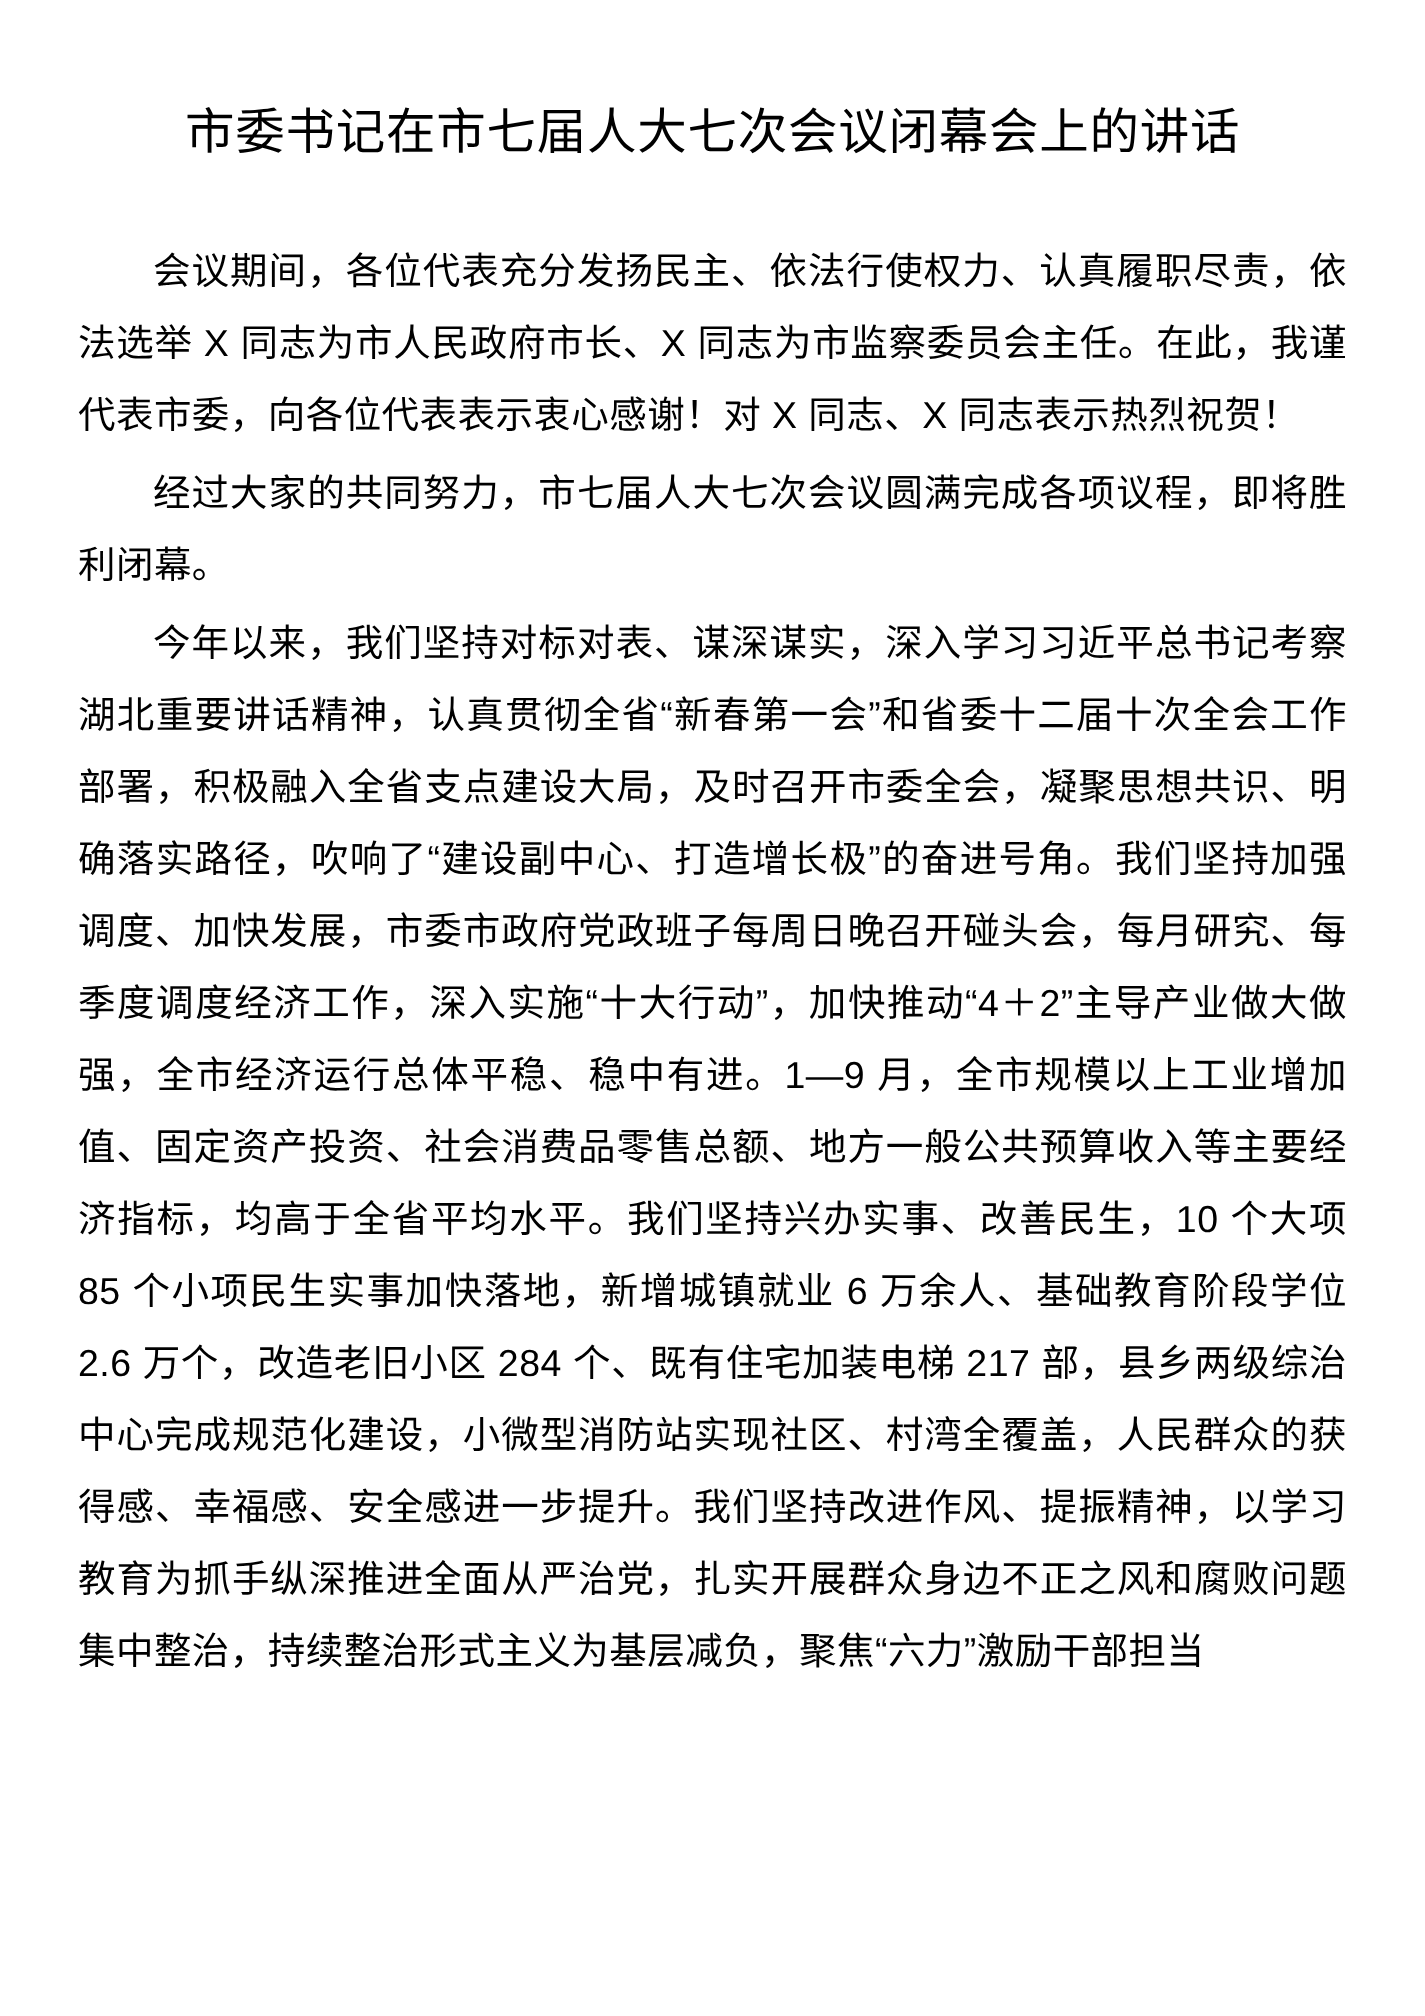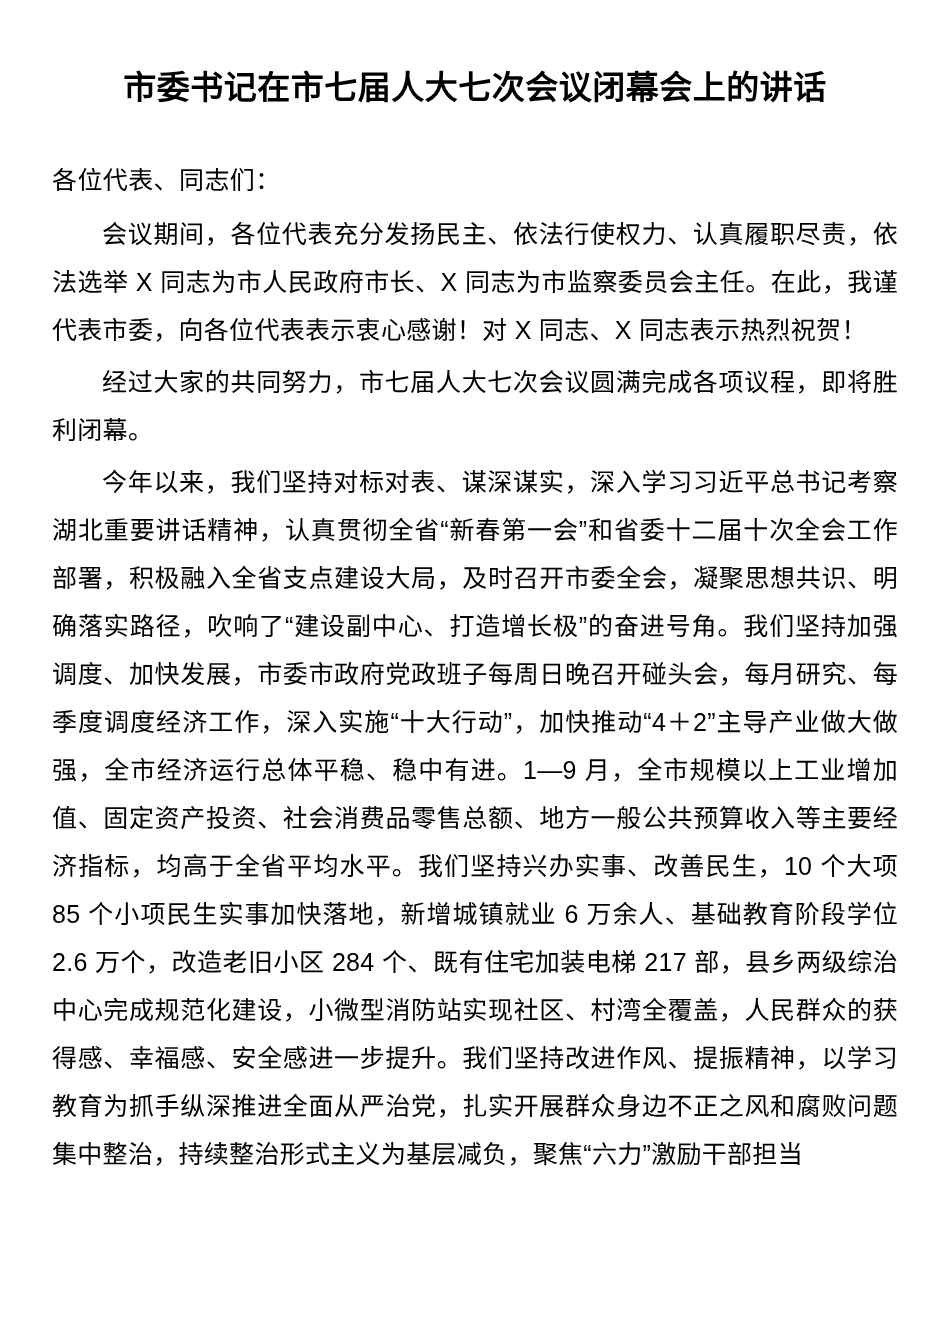--- a/index.html
+++ b/index.html
@@ -16,21 +16,21 @@
   }
   .page {
     width: 950px;
     min-height: 1344px;
     box-sizing: border-box;
     padding: 56px 52px 40px 52px;
     background: #ffffff;
   }
   .doc-title {
     font-family: "Liberation Sans", "DejaVu Sans", sans-serif;
-    font-weight: bold;
+    font-weight: normal;
     font-size: 33px;
     line-height: 1.35;
     text-align: center;
     letter-spacing: 0.5px;
     margin: 10px 0 46px 0;
     color: #000000;
   }
   .salutation {
     font-size: 25px;
     line-height: 1.9;
@@ -47,21 +47,20 @@
     letter-spacing: 0.3px;
   }
 </style>
 </head>
 <body>
 
 <div class="page">
 
   <h1 class="doc-title">市委书记在市七届人大七次会议闭幕会上的讲话</h1>
 
-  <p class="salutation">各位代表、同志们：</p>
 
   <p class="para">会议期间，各位代表充分发扬民主、依法行使权力、认真履职尽责，依法选举 X 同志为市人民政府市长、X 同志为市监察委员会主任。在此，我谨代表市委，向各位代表表示衷心感谢！对 X 同志、X 同志表示热烈祝贺！</p>
 
   <p class="para">经过大家的共同努力，市七届人大七次会议圆满完成各项议程，即将胜利闭幕。</p>
 
   <p class="para">今年以来，我们坚持对标对表、谋深谋实，深入学习习近平总书记考察湖北重要讲话精神，认真贯彻全省“新春第一会”和省委十二届十次全会工作部署，积极融入全省支点建设大局，及时召开市委全会，凝聚思想共识、明确落实路径，吹响了“建设副中心、打造增长极”的奋进号角。我们坚持加强调度、加快发展，市委市政府党政班子每周日晚召开碰头会，每月研究、每季度调度经济工作，深入实施“十大行动”，加快推动“4＋2”主导产业做大做强，全市经济运行总体平稳、稳中有进。1—9 月，全市规模以上工业增加值、固定资产投资、社会消费品零售总额、地方一般公共预算收入等主要经济指标，均高于全省平均水平。我们坚持兴办实事、改善民生，10 个大项 85 个小项民生实事加快落地，新增城镇就业 6 万余人、基础教育阶段学位 2.6 万个，改造老旧小区 284 个、既有住宅加装电梯 217 部，县乡两级综治中心完成规范化建设，小微型消防站实现社区、村湾全覆盖，人民群众的获得感、幸福感、安全感进一步提升。我们坚持改进作风、提振精神，以学习教育为抓手纵深推进全面从严治党，扎实开展群众身边不正之风和腐败问题集中整治，持续整治形式主义为基层减负，聚焦“六力”激励干部担当</p>
 
 </div>
 
 </body></html>

